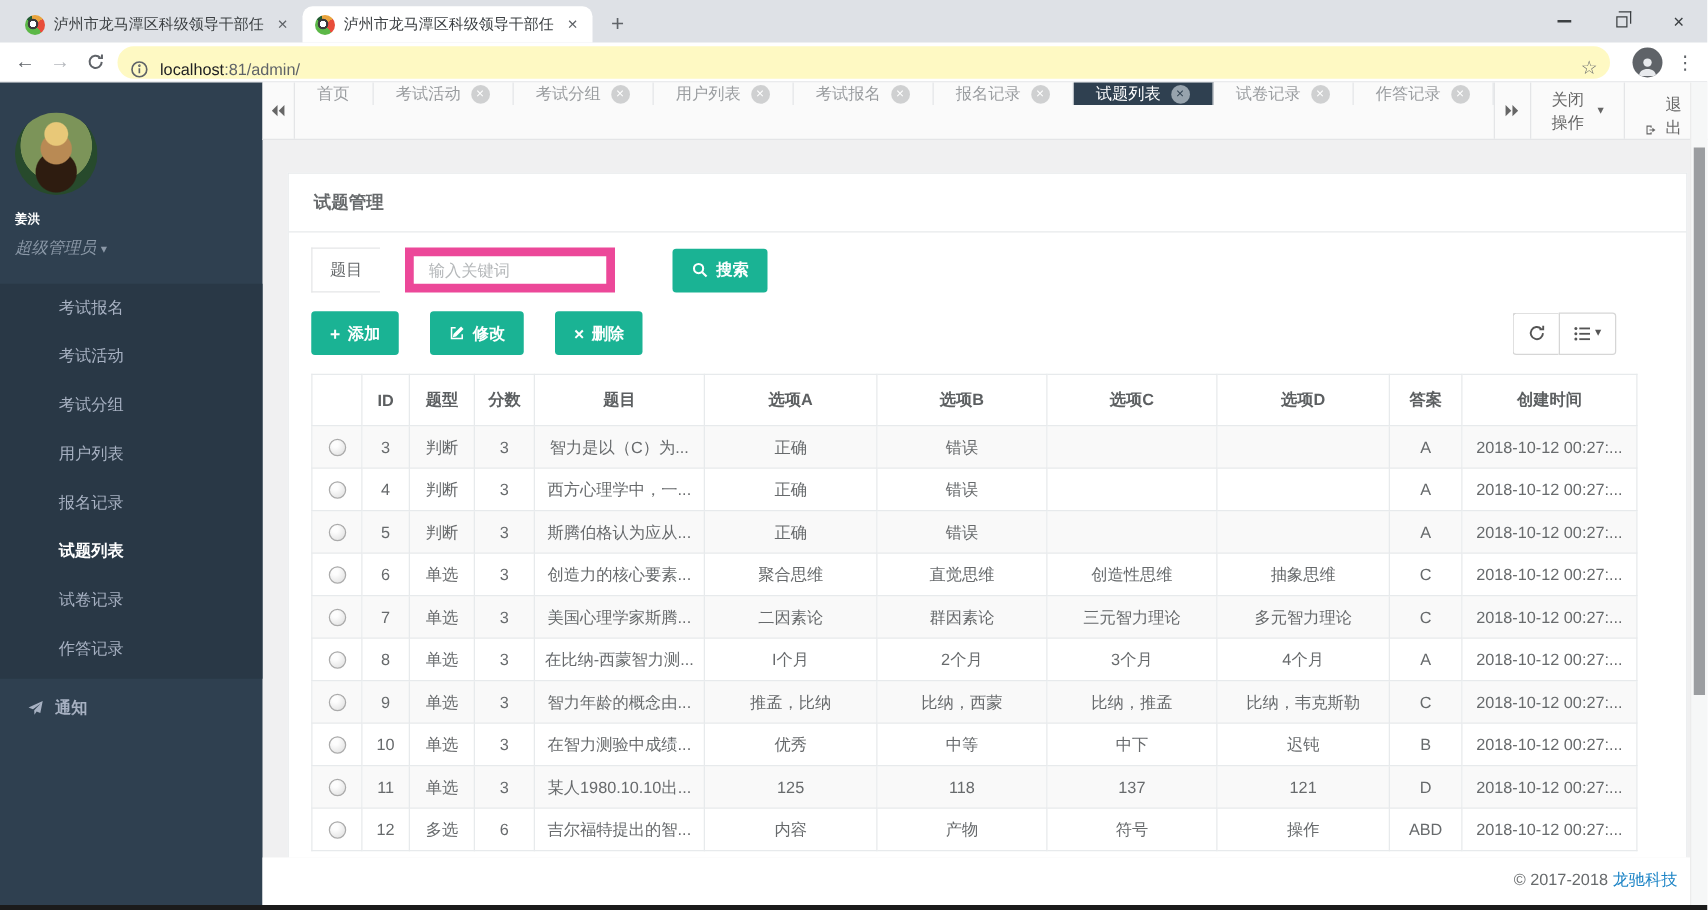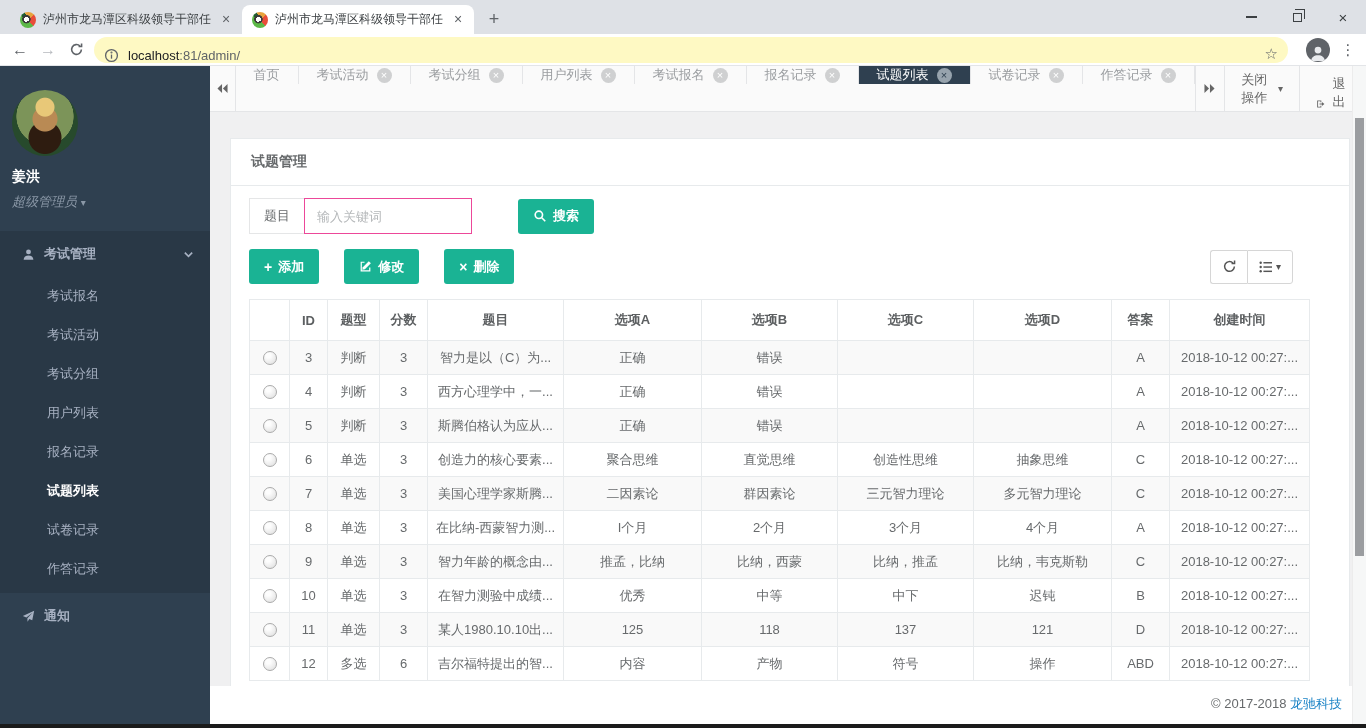--- a/index.html
+++ b/index.html
@@ -51,21 +51,21 @@
 
   
   .sidebar { width:210px; background:#2f4050; flex:0 0 auto; display:flex; flex-direction:column; }
   .user-block { padding:24px 18px 20px 12px; }
   .user-avatar { width:66px; height:66px; border-radius:50%;
     background:
       radial-gradient(circle at 50% 26%, #e8c878 0 9px, rgba(0,0,0,0) 10px),
       radial-gradient(circle at 50% 44%, #b98a54 0 12px, rgba(0,0,0,0) 13px),
       radial-gradient(circle at 50% 72%, #2e1c10 0 16px, rgba(0,0,0,0) 17px),
       radial-gradient(circle at 50% 40%, #7c9459 0 55%, #274a2c 56% 85%, #15301b 100%); }
-  .user-name { margin-top:12px; font-size:14px; font-weight:bold; color:#ffffff; }
+  .user-name { margin-top:12px; font-size:10px; font-weight:bold; color:#ffffff; }
   .user-role { margin-top:7px; font-size:13px; color:#8b98a7;font-style:italic; }
   .caret { font-size:10px; }
 
   .m-sec.open { background:#293846; }
   .m-head { display:flex; align-items:center; gap:9px; padding:14px 16px 14px 22px;
     color:#a7b1c2; font-size:13px; font-weight:bold; }
   .m-head svg { flex:0 0 auto; }
   .m-chevron { margin-left:auto; display:flex; }
   .m-items { padding-bottom:4px; }
   .m-item { padding:10px 10px 11px 47px; font-size:13px; color:#a7b1c2; }
@@ -97,23 +97,23 @@
   .content { flex:1; overflow:hidden; padding:26px 4px 0 20px; }
   .panel { background:#fff; border:1px solid #e7eaec; margin-right:12px; }
   .panel-header { padding:14px 20px; font-size:14px; font-weight:bold; color:#676a6c;
     border-bottom:1px solid #e7eaec; }
   .panel-body { padding:12px 18px 15px; }
 
   .search-row { display:flex; align-items:center; }
   .input-group { display:flex; }
   .ig-addon { border:1px solid #e5e6e7; border-right:none; background:#fff; padding:0 14px;
     height:36px; line-height:34px; font-size:13px; color:#676a6c; }
-  .ig-input { border:1px solid #ec4899; height:36px; width:168px; padding:0 12px;
+  .ig-input { border:7px solid #ec4899; height:36px; width:168px; padding:0 12px;
     font-size:13px; color:#676a6c; outline:none;
-    font-family:"Liberation Sans","DejaVu Sans",sans-serif; }
+    font-family:"Liberation Sans","DejaVu Sans",sans-serif;margin-left:20px; }
   .ig-input::placeholder { color:#b5b8ba; }
   .btn-green { display:inline-flex; align-items:center; gap:6px; background:#1ab394;
     color:#fff; border:none; font-size:13px; font-weight:bold; padding:0 15px; height:35px;
     border-radius:3px; font-family:"Liberation Sans","DejaVu Sans",sans-serif; }
   .btn-search { margin-left:46px; }
   .btn-ic { font-size:14px; font-weight:bold; line-height:1; }
 
   .actions-row { display:flex; align-items:center; margin-top:15px; }
   .actions-row .btn-green { margin-right:25px; }
   .tools { margin-left:auto; display:flex; margin-right:38px; }
@@ -202,32 +202,20 @@
 
 <div class="app">
   <div class="sidebar">
     <div class="user-block">
       <div class="user-avatar"></div>
       <div class="user-name">姜洪</div>
       <div class="user-role"><span>超级管理员</span> <span class="caret">▾</span></div>
     </div>
     <div id="side-menu">
         <div class="m-sec open">
-          <div class="m-head">
-            <svg width="13" height="13" viewBox="0 0 16 16" fill="currentColor">
-              <circle cx="8" cy="4.8" r="3"></circle>
-              <path d="M2 14.5c0-3.3 2.7-5.2 6-5.2s6 1.9 6 5.2z"></path>
-            </svg>
-            <span>考试管理</span>
-            <span class="m-chevron">
-              <svg width="11" height="11" viewBox="0 0 12 12" fill="none" stroke="currentColor" stroke-width="1.8">
-                <path d="M2 4l4 4 4-4"></path>
-              </svg>
-            </span>
-          </div>
           <div class="m-items">
             <div class="m-item">考试报名</div>
             <div class="m-item">考试活动</div>
             <div class="m-item">考试分组</div>
             <div class="m-item">用户列表</div>
             <div class="m-item">报名记录</div>
             <div class="m-item active">试题列表</div>
             <div class="m-item">试卷记录</div>
             <div class="m-item">作答记录</div>
           </div>

